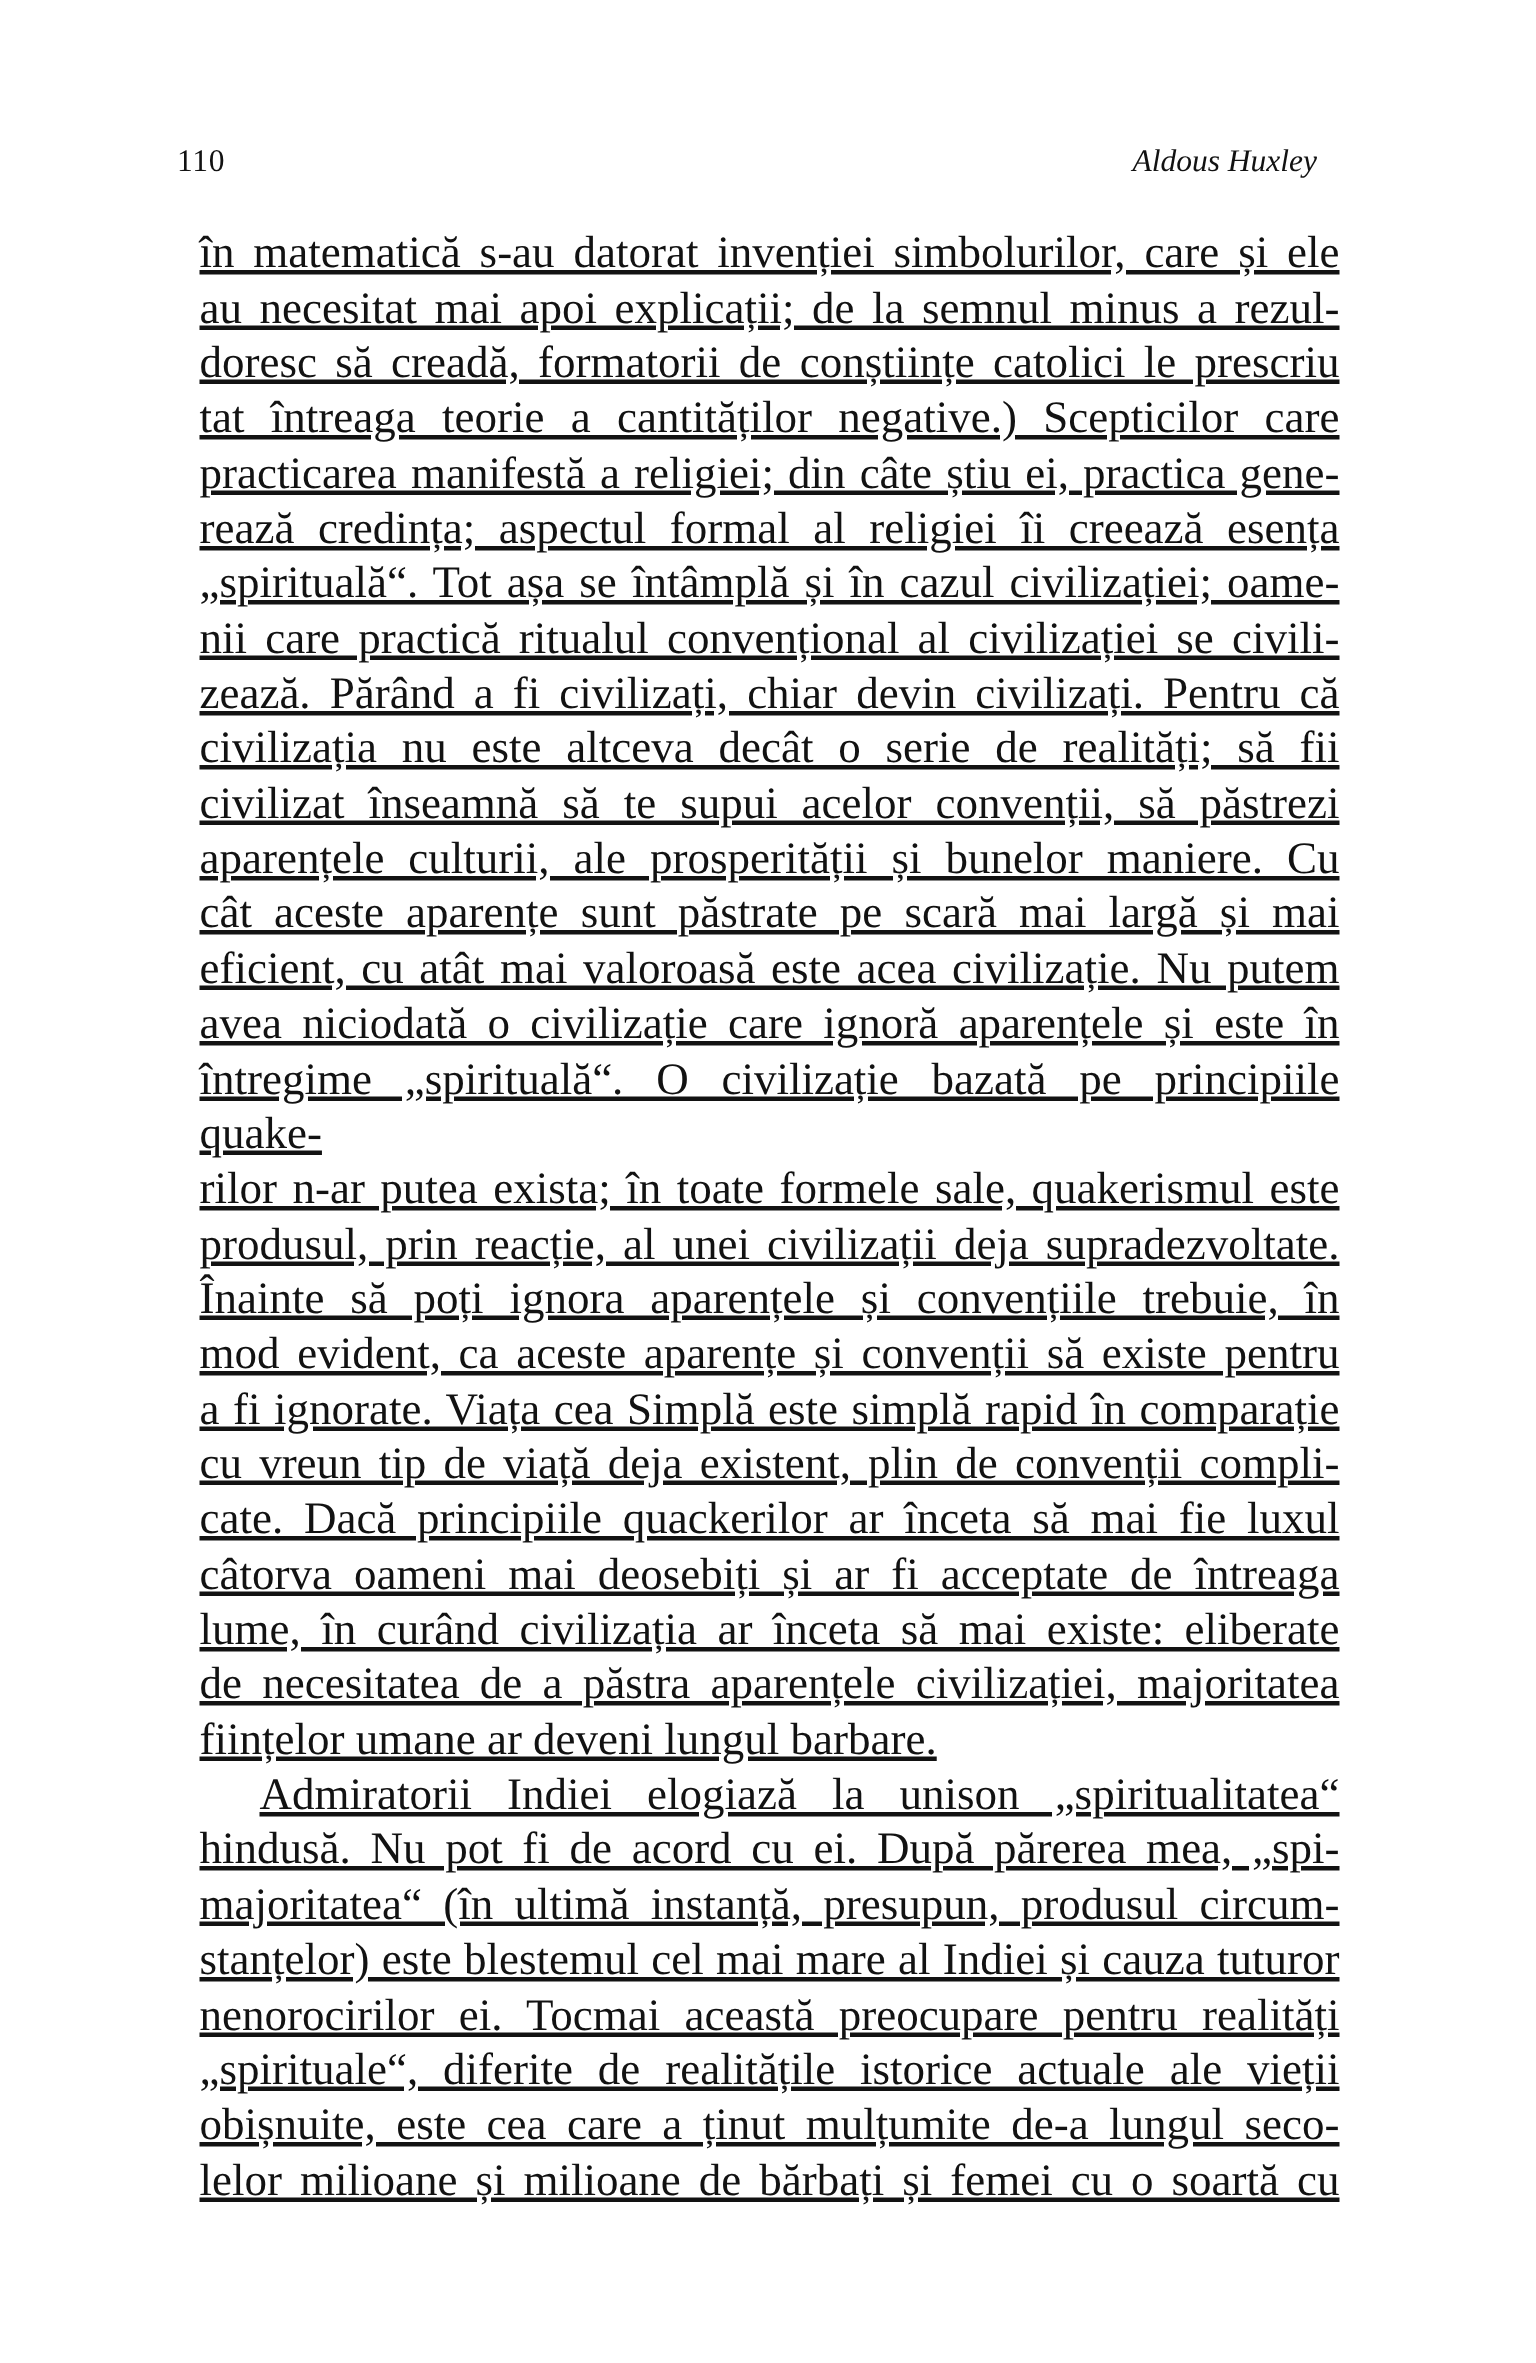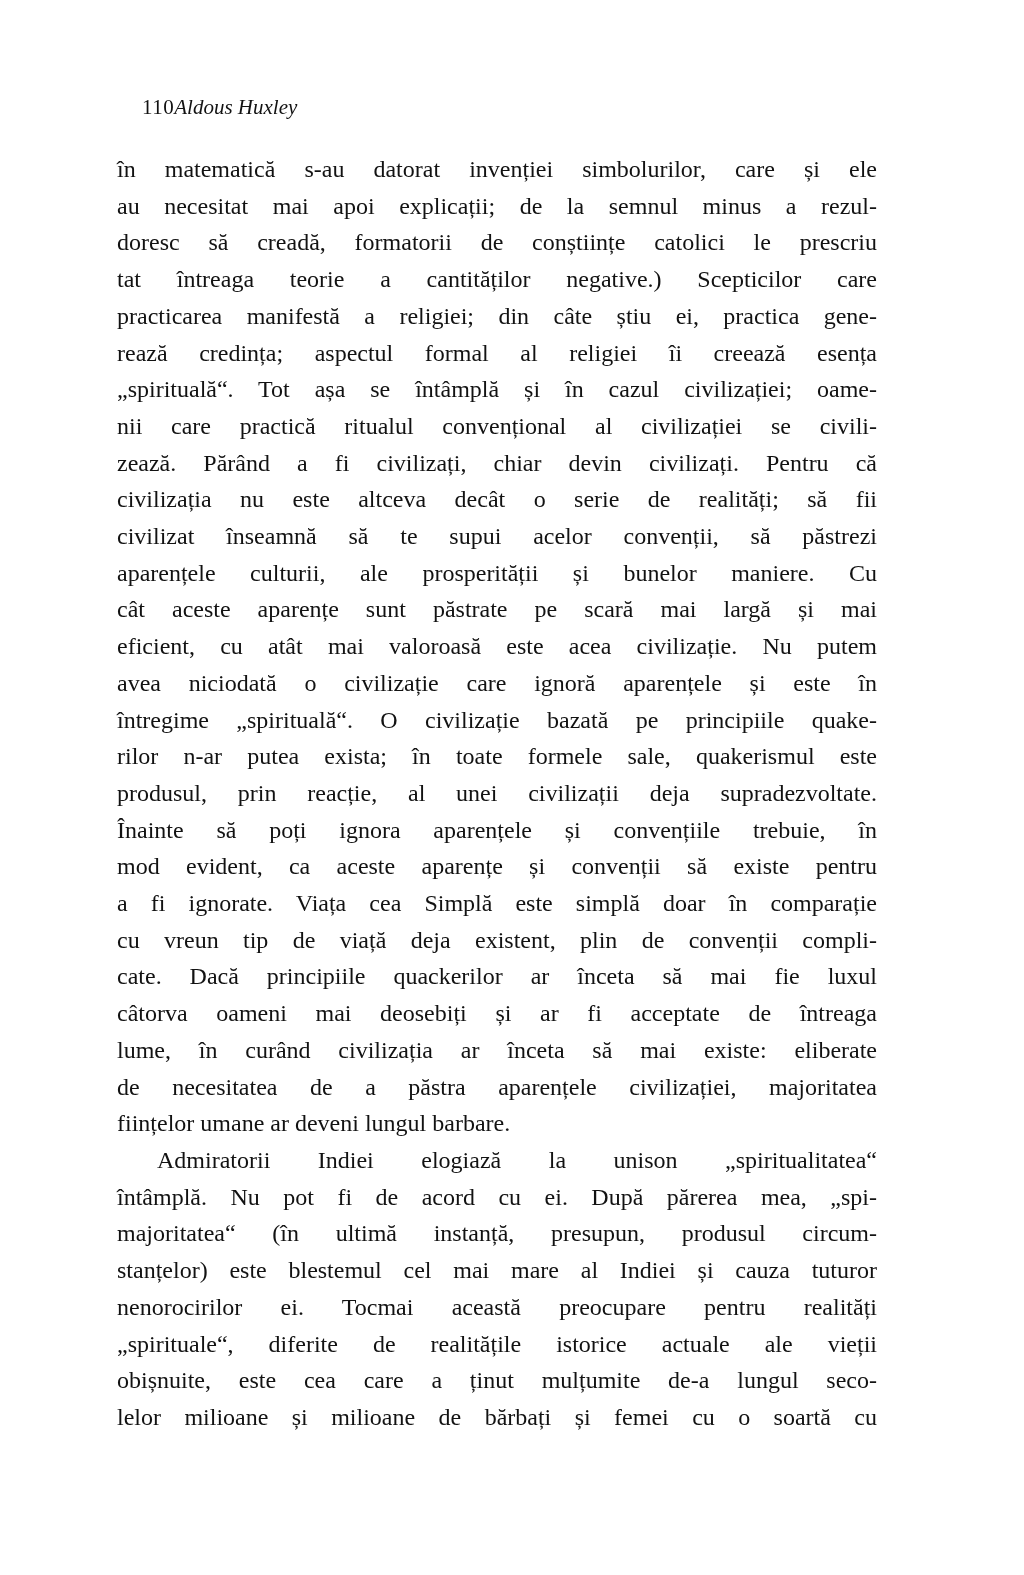--- a/index.html
+++ b/index.html
@@ -12,41 +12,43 @@
     width: 1024px;
     height: 1575px;
     background: #ffffff;
     color: #121212;
     font-family: "Liberation Serif", "DejaVu Serif", serif;
     overflow: hidden;
   }
   .running-header {
     position: absolute;
     top: 95px;
-    left: 142px;
+    left: 118px;
     width: 760px;
     display: flex;
+    justify-content: space-between;
     align-items: baseline;
     font-size: 21px;
     line-height: 24px;
   }
   .pagenum {
     font-style: normal;
     letter-spacing: 0.5px;
   }
   .author {
     font-style: italic;
   }
   .body-text {
     position: absolute;
     top: 151px;
-    left: 117px;
+    left: 133px;
     width: 760px;
-    font-size: 24px;
+    font-size: 30px;
     line-height: 36.7px;
+    text-decoration: underline;
   }
   .line {
     text-align: justify;
     text-align-last: justify;
     white-space: normal;
   }
   .line.lastline {
     text-align-last: left;
   }
   .line.indent {
@@ -75,29 +77,29 @@
       <div class="line">civilizat înseamnă să te supui acelor convenții, să păstrezi</div>
       <div class="line">aparențele culturii, ale prosperității și bunelor maniere. Cu</div>
       <div class="line">cât aceste aparențe sunt păstrate pe scară mai largă și mai</div>
       <div class="line">eficient, cu atât mai valoroasă este acea civilizație. Nu putem</div>
       <div class="line">avea niciodată o civilizație care ignoră aparențele și este în</div>
       <div class="line">întregime „spirituală“. O civilizație bazată pe principiile quake-</div>
       <div class="line">rilor n-ar putea exista; în toate formele sale, quakerismul este</div>
       <div class="line">produsul, prin reacție, al unei civilizații deja supradezvoltate.</div>
       <div class="line">Înainte să poți ignora aparențele și convențiile trebuie, în</div>
       <div class="line">mod evident, ca aceste aparențe și convenții să existe pentru</div>
-      <div class="line">a fi ignorate. Viața cea Simplă este simplă doar în comparație</div>
+      <div class="line">a fi ignorate. Viața cea Simplă este simplă rapid în comparație</div>
       <div class="line">cu vreun tip de viață deja existent, plin de convenții compli-</div>
       <div class="line">cate. Dacă principiile quackerilor ar înceta să mai fie luxul</div>
       <div class="line">câtorva oameni mai deosebiți și ar fi acceptate de întreaga</div>
       <div class="line">lume, în curând civilizația ar înceta să mai existe: eliberate</div>
       <div class="line">de necesitatea de a păstra aparențele civilizației, majoritatea</div>
       <div class="line lastline">ființelor umane ar deveni lungul barbare.</div>
       <div class="line indent">Admiratorii Indiei elogiază la unison „spiritualitatea“</div>
-      <div class="line">întâmplă. Nu pot fi de acord cu ei. După părerea mea, „spi-</div>
+      <div class="line">hindusă. Nu pot fi de acord cu ei. După părerea mea, „spi-</div>
       <div class="line">majoritatea“ (în ultimă instanță, presupun, produsul circum-</div>
       <div class="line">stanțelor) este blestemul cel mai mare al Indiei și cauza tuturor</div>
       <div class="line">nenorocirilor ei. Tocmai această preocupare pentru realități</div>
       <div class="line">„spirituale“, diferite de realitățile istorice actuale ale vieții</div>
       <div class="line">obișnuite, este cea care a ținut mulțumite de-a lungul seco-</div>
       <div class="line">lelor milioane și milioane de bărbați și femei cu o soartă cu</div>
     </div>
 </div>
 
 </body></html>

